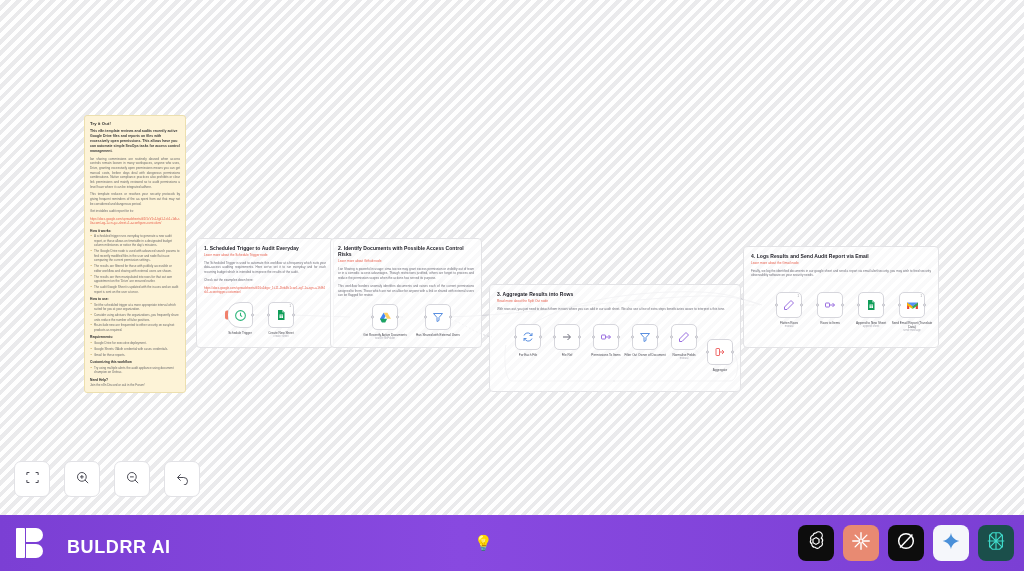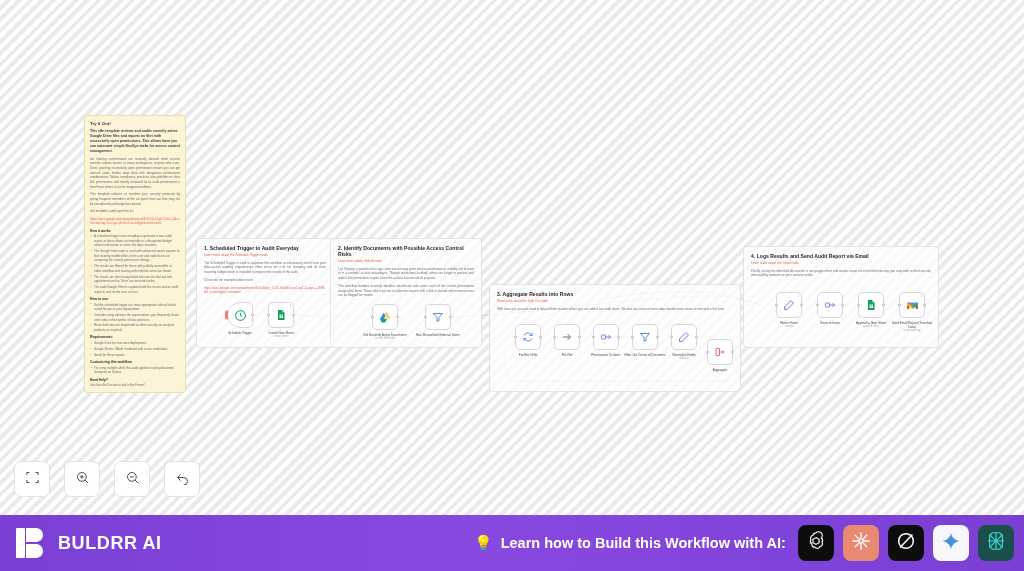--- a/index.html
+++ b/index.html
@@ -154,21 +154,21 @@
   }
   .tb-btn svg { stroke: #4b4b55; fill: none; stroke-width: 1.6; }
 
   
   #footer {
     position: absolute; left: 0; top: 515px;
     width: 1024px; height: 56px;
     background: linear-gradient(90deg, #7b3fd4 0%, #8849e0 45%, #7b3fd4 100%);
     display: flex; align-items: center;
   }
-  #brand { display: flex; align-items: center; gap: 12px; margin-left: 16px; }
+  #brand { display: flex; align-items: flex-end; gap: 21px; margin-left: 16px; }
   #brand .logo {
     width: 30px; height: 30px; position: relative;
   }
   #brand .logo .bar {
     position: absolute; left: 0; top: 0; width: 9px; height: 30px;
     background: #fff; border-radius: 1px;
   }
   #brand .logo .lobe1 {
     position: absolute; left: 10px; top: 0; width: 17px; height: 14px;
     background: #fff; border-radius: 0 7px 7px 0;
@@ -556,21 +556,20 @@
     <div class="logo">
       <div class="bar"></div>
         <div class="lobe1"></div>
         <div class="lobe2"></div>
     </div>
     <div class="name">BULDRR AI</div>
   </div>
 
   <div id="cta">
     <span class="bulb">💡</span>
-    <span class="txt">Learn how to Build this Workflow with AI:</span>
   </div>
 
   <div id="ai-logos">
     <div class="ai-btn" style="background:#0d0d0d;">
       <span>
         <svg width="22" height="22" viewBox="0 0 24 24" fill="none" stroke="#fff" stroke-width="1.3">
           <path d="M12 3.2a3.3 3.3 0 0 0-3.2 2.5 3.3 3.3 0 0 0-2.3 4.9 3.3 3.3 0 0 0 .9 4.5 3.3 3.3 0 0 0 3.4 3.7 3.3 3.3 0 0 0 5.5-.6 3.3 3.3 0 0 0 2.3-4.9 3.3 3.3 0 0 0-.9-4.5A3.3 3.3 0 0 0 12 3.2z"></path>
           <path d="M12 8.3l3.3 1.9v3.6L12 15.7l-3.3-1.9v-3.6z"></path>
         </svg>
       </span>

